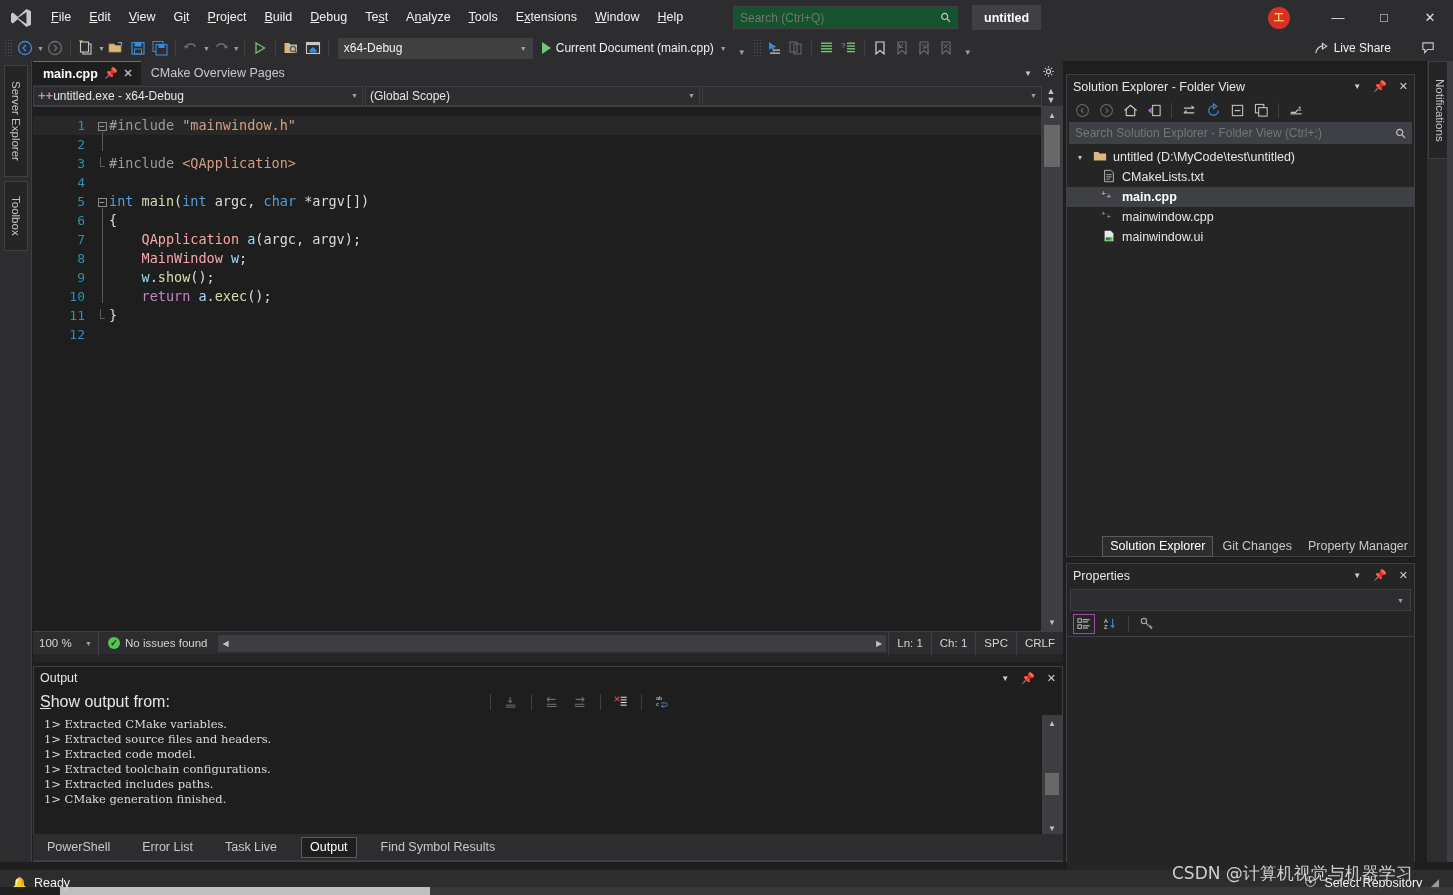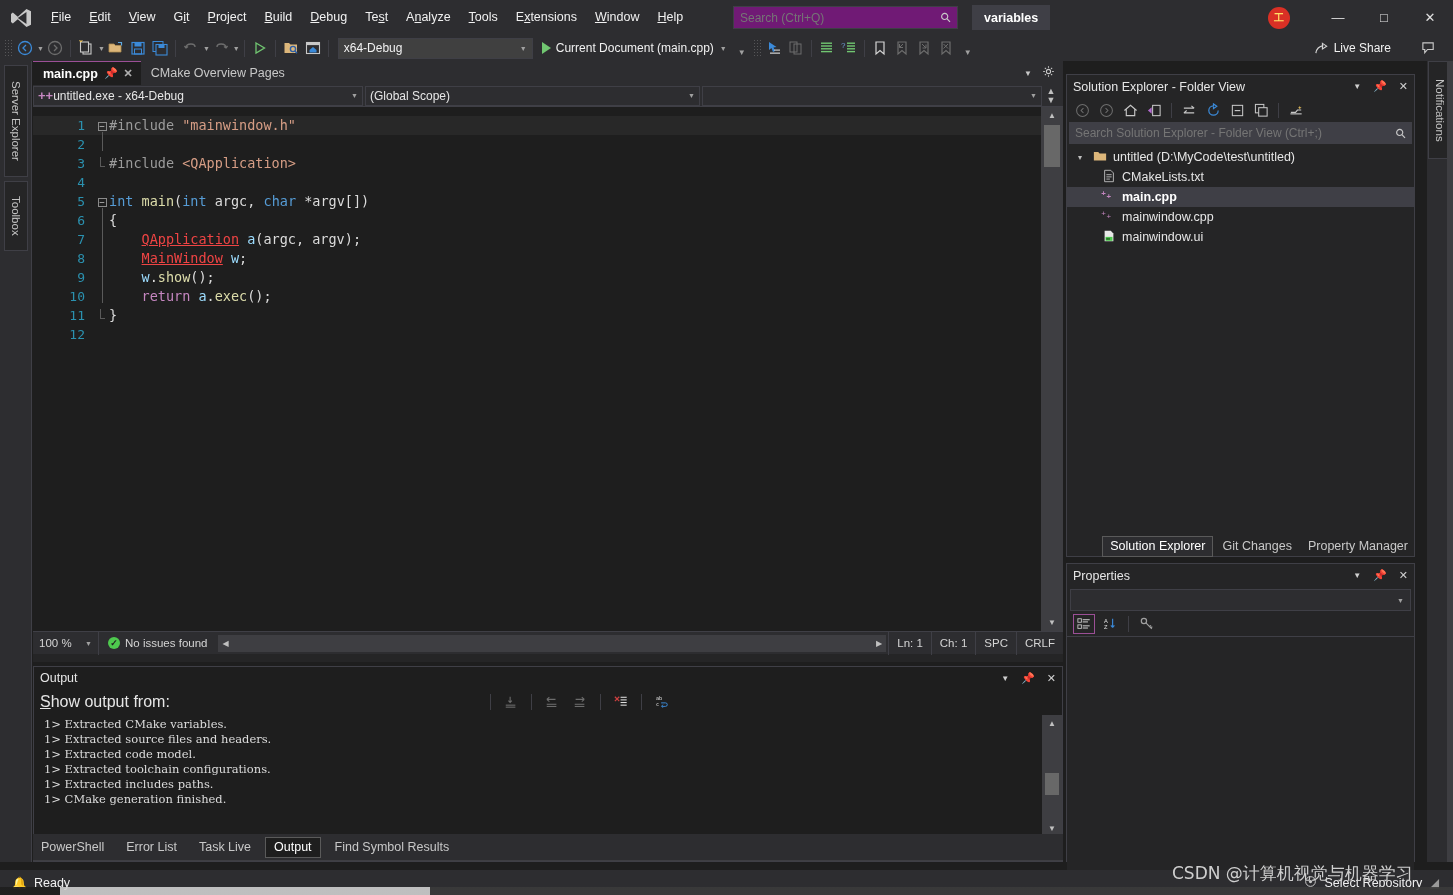--- a/index.html
+++ b/index.html
@@ -19,21 +19,21 @@
   }
   .vs-logo { width: 42px; height: 35px; display: flex; align-items: center; justify-content: center; }
   .menu { display: flex; align-items: center; height: 35px; }
   .menu-item {
     padding: 0 9px; height: 35px; line-height: 35px;
     font-size: 12.5px; color: #f1f1f1; cursor: default; white-space: nowrap;
   }
   .menu-item u { text-decoration: underline; }
   .searchbox {
     position: absolute; left: 733px; top: 6px; width: 225px; height: 23px;
-    background: #701a75; border: 1px solid #3f3f46;
+    background: #14532d; border: 1px solid #3f3f46;
     display: flex; align-items: center; padding: 0 6px;
   }
   .searchbox input {
     flex: 1; background: transparent; border: none; outline: none;
     color: #a0a0a0; font-size: 12px; font-family: "Liberation Sans", sans-serif;
   }
   .search-glyph { color: #c8c8c8; font-size: 13px; transform: rotate(-45deg); }
   .win-title {
     position: absolute; left: 972px; top: 5px; height: 25px;
     background: #3f3f46; padding: 0 12px; display: flex; align-items: center;
@@ -145,21 +145,21 @@
   .cl.cur { background: #282828; }
   .lnum { width: 62px; text-align: right; padding-right: 10px; color: #2b91af;
     font-size: 13px; flex-shrink: 0; }
   .fold { width: 14px; flex-shrink: 0; text-align: center; color: #808080; font-size: 11px;
     position: relative; }
   .fold-box { display: inline-block; width: 9px; height: 9px; border: 1px solid #8a8a8a;
     position: relative; line-height: 7px; font-size: 9px; color: #c0c0c0; }
   .ctext { padding-left: 0; }
   .kw    { color: #569cd6; }
   .kwp   { color: #c586c0; }
-  .type  { color: #ef4444; text-decoration: underline; }
+  .type  { color: #fca5a5; }
   .str   { color: #d69d85; }
   .pre   { color: #9b9b9b; }
   .fn    { color: #dcdcaa; }
   .var   { color: #9cdcfe; }
   .plain { color: #dcdcdc; }
   .punc  { color: #dcdcdc; }
 
   .v-scroll { position: absolute; right: 0; top: 0; width: 22px; bottom: 0;
     background: #3e3e42; }
   .vs-up, .vs-dn { width: 22px; height: 17px; display: flex; align-items: center;
@@ -208,21 +208,21 @@
   .op-vscroll { position: absolute; right: 0; top: 0; width: 20px; bottom: 0; background: #3e3e42; }
   .op-vthumb { position: absolute; left: 3px; top: 58px; width: 14px; height: 22px; background: #686868; }
   .op-hscroll { position: absolute; left: 0; bottom: 0; height: 18px; right: 0; background: #3e3e42;
     display: flex; align-items: center; }
   .op-hthumb { position: absolute; left: 16px; top: 2px; height: 13px; width: 265px; background: #686868; }
   .hs-arrow { width: 16px; height: 18px; display: flex; align-items: center;
     justify-content: center; color: #c0c0c0; font-size: 8px; }
 
   .bottom-tabs {
     position: absolute; left: 33px; top: 834px; width: 1030px; height: 26px;
-    background: #2d2d30; display: flex; align-items: center; gap: 6px;
+    background: #2d2d30; display: flex; align-items: center; padding-left: 6px; gap: 16px;
   }
   .btab { height: 21px; padding: 0 8px; display: flex; align-items: center;
     font-size: 12.5px; color: #c8c8c8; }
   .btab.active { color: #ffffff; border: 1px solid #5a5a5a; background: #1e1e1e; }
 
   
   .sol-panel {
     position: absolute; left: 1066px; top: 74px; width: 349px; height: 483px;
     background: #252526; border: 1px solid #3f3f46;
   }
@@ -325,21 +325,21 @@
       <div class="menu-item"><u>W</u>indow</div>
       <div class="menu-item"><u>H</u>elp</div>
     </div>
 
     <div class="searchbox">
       <input type="text" readonly="" placeholder="Search (Ctrl+Q)" style="">
       <span class="search-glyph">⚲</span>
     </div>
 
     <div class="win-title">
-      <span>variables</span>
+      <span>untitled</span>
     </div>
 
     <div class="user-badge">
       <span>工</span>
     </div>
 
     <div class="wincontrols">
       <div class="wc">—</div>
       <div class="wc">□</div>
       <div class="wc close">✕</div>

